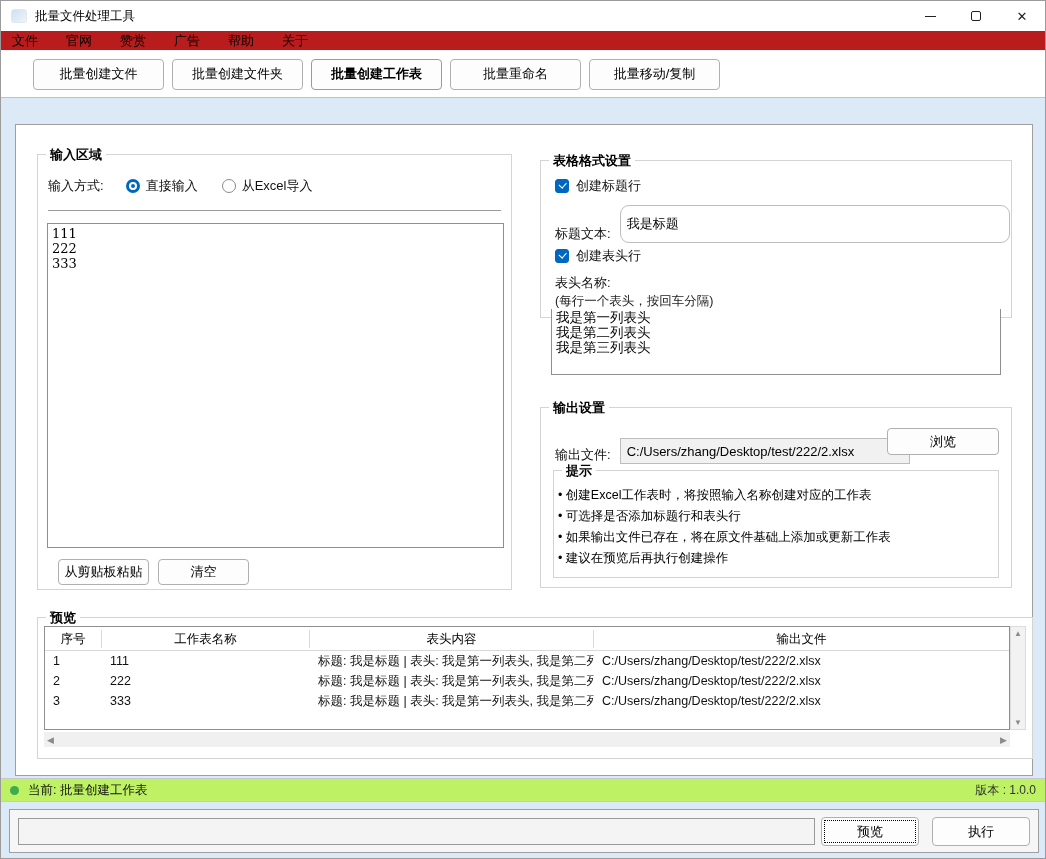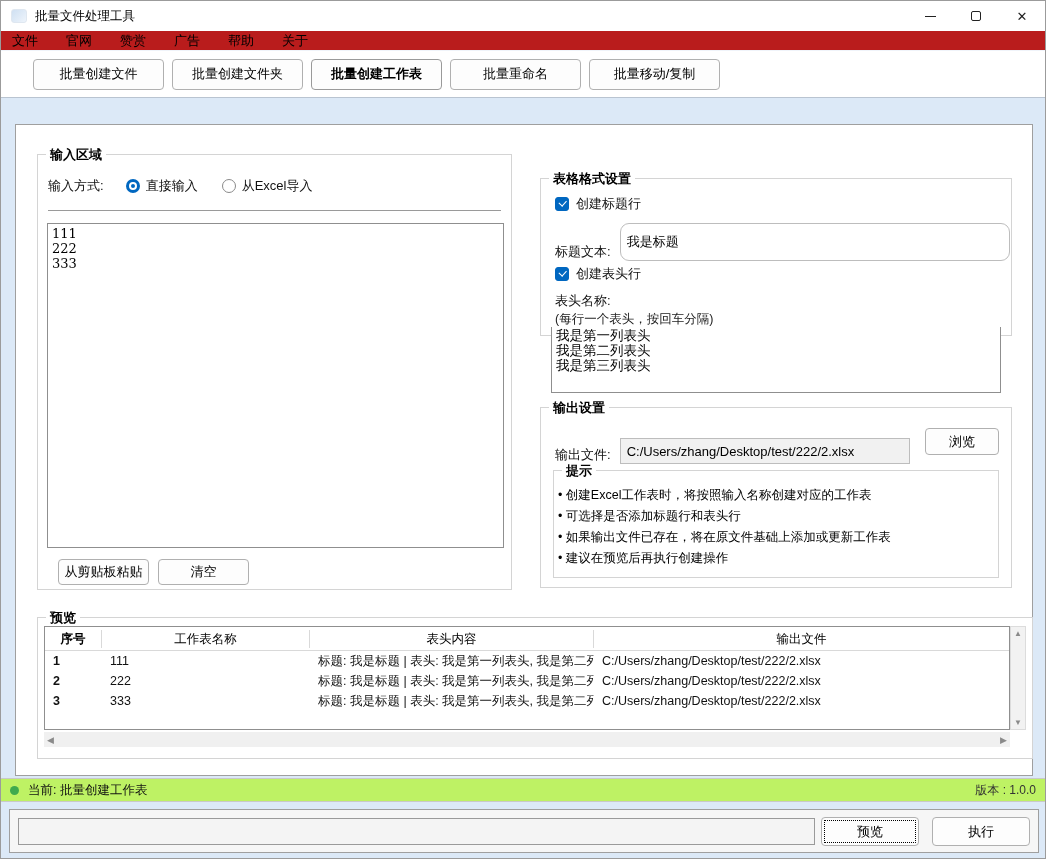--- a/index.html
+++ b/index.html
@@ -38,49 +38,49 @@
   .radio { width:14px; height:14px; border-radius:50%; border:1px solid #8a8a8a; background:#fff; position:relative; }
   .radio-opt.selected .radio { border:none; background:#0067c0; }
   .radio-opt.selected .radio::after { content:""; position:absolute; left:3px; top:3px; width:4px; height:4px; background:#0067c0; border:2px solid #ffffff; border-radius:50%; }
   #input-sep { position:absolute; left:10px; right:10px; top:55px; border-top:1px solid #9a9a9a; }
   #input-textarea { position:absolute; left:9px; top:68px; width:457px; height:325px; border:1px solid #8f8f8f; resize:none; font-family:"DejaVu Serif",serif; font-size:13px; line-height:15px; padding:2px 4px; outline:none; }
   #paste-btn { position:absolute; left:20px; top:404px; width:91px; height:26px; }
   #clear-btn { position:absolute; left:120px; top:404px; width:91px; height:26px; }
   .btn { background:#fdfdfd; border:1px solid #b0b0b0; border-radius:4px; font-size:13px; font-family:inherit; color:#000; }
 
   
-  #gb-format { left:524px; top:53px; width:472px; height:158px; }
+  #gb-format { left:524px; top:35px; width:472px; height:158px; }
   .check-row { position:absolute; display:flex; align-items:center; gap:7px; }
   .checkbox { width:14px; height:14px; border-radius:3px; background:#0067c0; border:1px solid #0067c0; position:relative; }
   .checkbox::after { content:""; position:absolute; left:3px; top:2px; width:6px; height:3.5px; border-left:1.8px solid #fff; border-bottom:1.8px solid #fff; transform:rotate(-48deg); }
   #chk-title-row { left:14px; top:16px; }
   #title-text-row { position:absolute; left:14px; top:44px; display:flex; align-items:flex-end; }
   #title-text-input { margin-left:9px; width:390px; height:26px; border:1px solid #bdbdbd; border-radius:9px; padding:18px 6px; font-size:13px; font-family:inherit; outline:none; }
   #chk-header-row { left:14px; top:86px; }
   #header-names-label { position:absolute; left:14px; top:113px; }
   #header-names-hint { position:absolute; left:14px; top:132px; font-size:12.5px; color:#222; }
   #header-textarea { position:absolute; left:10px; top:148px; width:450px; height:66px; border:1px solid #8f8f8f; border-top:none; resize:none; font-family:"DejaVu Serif",serif; font-size:13.5px; line-height:15px; padding:1px 4px; outline:none; }
 
   
   #gb-output { left:524px; top:282px; width:472px; height:181px; }
   #output-row { position:absolute; left:14px; top:30px; display:flex; align-items:flex-end; }
   #output-file-input { margin-left:9px; width:290px; height:26px; background:#f1f1f1; border:1px solid #bdbdbd; padding:0 6px; font-size:13px; font-family:inherit; color:#000; outline:none; }
-  #browse-btn { position:absolute; right:12px; top:20px; width:74px; height:27px; }
+  #browse-btn { position:absolute; right:12px; top:20px; width:112px; height:27px; }
   #gb-tips { position:absolute; left:12px; top:62px; width:446px; height:108px; border:1px solid #d4d4d4; }
   #tips-list { position:absolute; left:4px; top:14px; list-style:none; }
   #tips-list li { font-size:12.5px; line-height:21px; color:#000; }
   #tips-list li::before { content:"• "; }
 
   
   #gb-preview { left:21px; top:492px; width:996px; height:142px; }
   #ptable { position:absolute; left:6px; top:8px; width:966px; height:104px; border:1px solid #8f8f8f; overflow:hidden; }
   #phead { display:flex; height:24px; border-bottom:1px solid #d9d9d9; align-items:center; }
   .hc { text-align:center; font-size:12.5px; color:#000; border-right:1px solid #d9d9d9; height:18px; line-height:18px; }
   .hc:last-child { border-right:none; }
-  .c0 { width:57px;font-weight:bold; } .c1 { width:208px; } .c2 { width:284px; } .c3 { flex:1; }
+  .c0 { width:57px; } .c1 { width:208px; } .c2 { width:284px; } .c3 { flex:1; }
   .trow { display:flex; height:20px; align-items:center; }
   .tc { font-size:12.5px; padding-left:8px; white-space:nowrap; overflow:hidden; }
   #vscroll { position:absolute; right:6px; top:8px; width:16px; height:104px; background:#f2f2f2; border:1px solid #dcdcdc; }
   #vscroll .arr { position:absolute; left:0; width:14px; text-align:center; font-size:8px; color:#8a8a8a; }
   #hscroll { position:absolute; left:6px; top:114px; width:966px; height:15px; background:#f0f0f0; display:flex; align-items:center; justify-content:space-between; padding:0 3px; }
   #hscroll .arr { font-size:9px; color:#8a8a8a; }
 
   
   #statusbar { position:absolute; left:0; top:777px; width:100%; height:24px; background:#bef264; border-top:1px solid #c9c9c9; border-bottom:1px solid #c9c9c9; display:flex; align-items:center; }
   #status-dot { width:9px; height:9px; border-radius:50%; margin-left:9px; }

